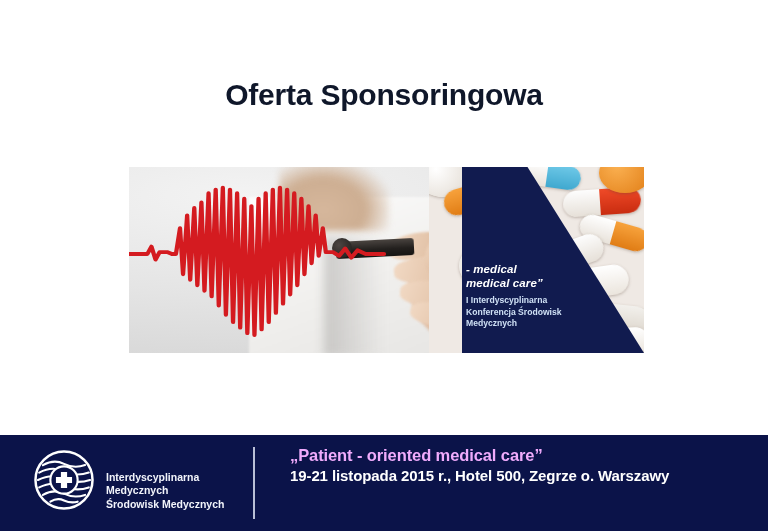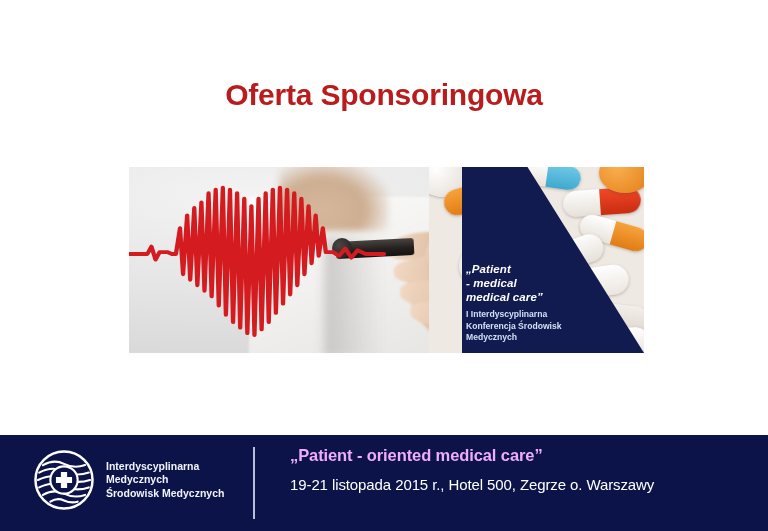--- a/index.html
+++ b/index.html
@@ -17,21 +17,21 @@
 
   
   .slide-title {
     position: absolute;
     left: 0;
     top: 78px;
     width: 768px;
     text-align: center;
     font-size: 30px;
     font-weight: bold;
-    color: #b91c1c;
+    color: #0f172a;
     letter-spacing: -0.2px;
   }
 
   
   .banner {
     position: absolute;
     left: 129px;
     top: 167px;
     width: 515px;
     height: 186px;
@@ -203,21 +203,21 @@
     bottom: 0;
     width: 768px;
     height: 96px;
     background: #0b1349;
   }
   .footer-left {
     position: absolute;
     left: 33px;
     top: 14px;
     display: flex;
-    align-items: center;
+    align-items: flex-end;
     gap: 11px;
   }
   .footer-logo {
     width: 62px;
     height: 62px;
     flex: none;
   }
   .footer-logo-text {
     font-size: 10.5px;
     font-weight: bold;
@@ -246,23 +246,22 @@
     letter-spacing: -.1px;
   }
   .fr-line2 {
     font-size: 16.5px;
     font-weight: bold;
     color: #5d9cdd;
     line-height: 21px;
     letter-spacing: -.1px;
   }
   .fr-line3 {
-    margin-top: 9px;
     font-size: 15px;
-    font-weight: normal;
+    font-weight: bold;
     color: #ffffff;
     line-height: 20px;
     letter-spacing: -.1px;
   }
 </style>
 </head>
 <body>
 
 <div class="slide-title">Oferta Sponsoringowa</div>
 
@@ -332,21 +331,20 @@
     <div class="pill cap2" style="left:126px;top:162px;width:94px;height:26px;transform:rotate(-3deg)">
         <i style="background:linear-gradient(180deg,#fbb152,#e7891c)"></i>
         <b style="background:linear-gradient(180deg,#ffffff,#ebe5dd)"></b>
       </div>
     <div class="pill round" style="left:170px;top:-14px;width:52px;height:40px;background:radial-gradient(circle at 35% 30%,#fbb152,#e07c14)"></div>
   </div>
 
   <div class="banner-overlay"></div>
   <div class="banner-overlay-text">
     <div class="bo-title">
-      <div>„Patient</div>
       <div>- medical</div>
       <div>medical care”</div>
     </div>
     <div class="bo-sub">
       <div>I Interdyscyplinarna</div>
       <div>Konferencja Środowisk</div>
       <div>Medycznych</div>
     </div>
   </div>
 </div>

